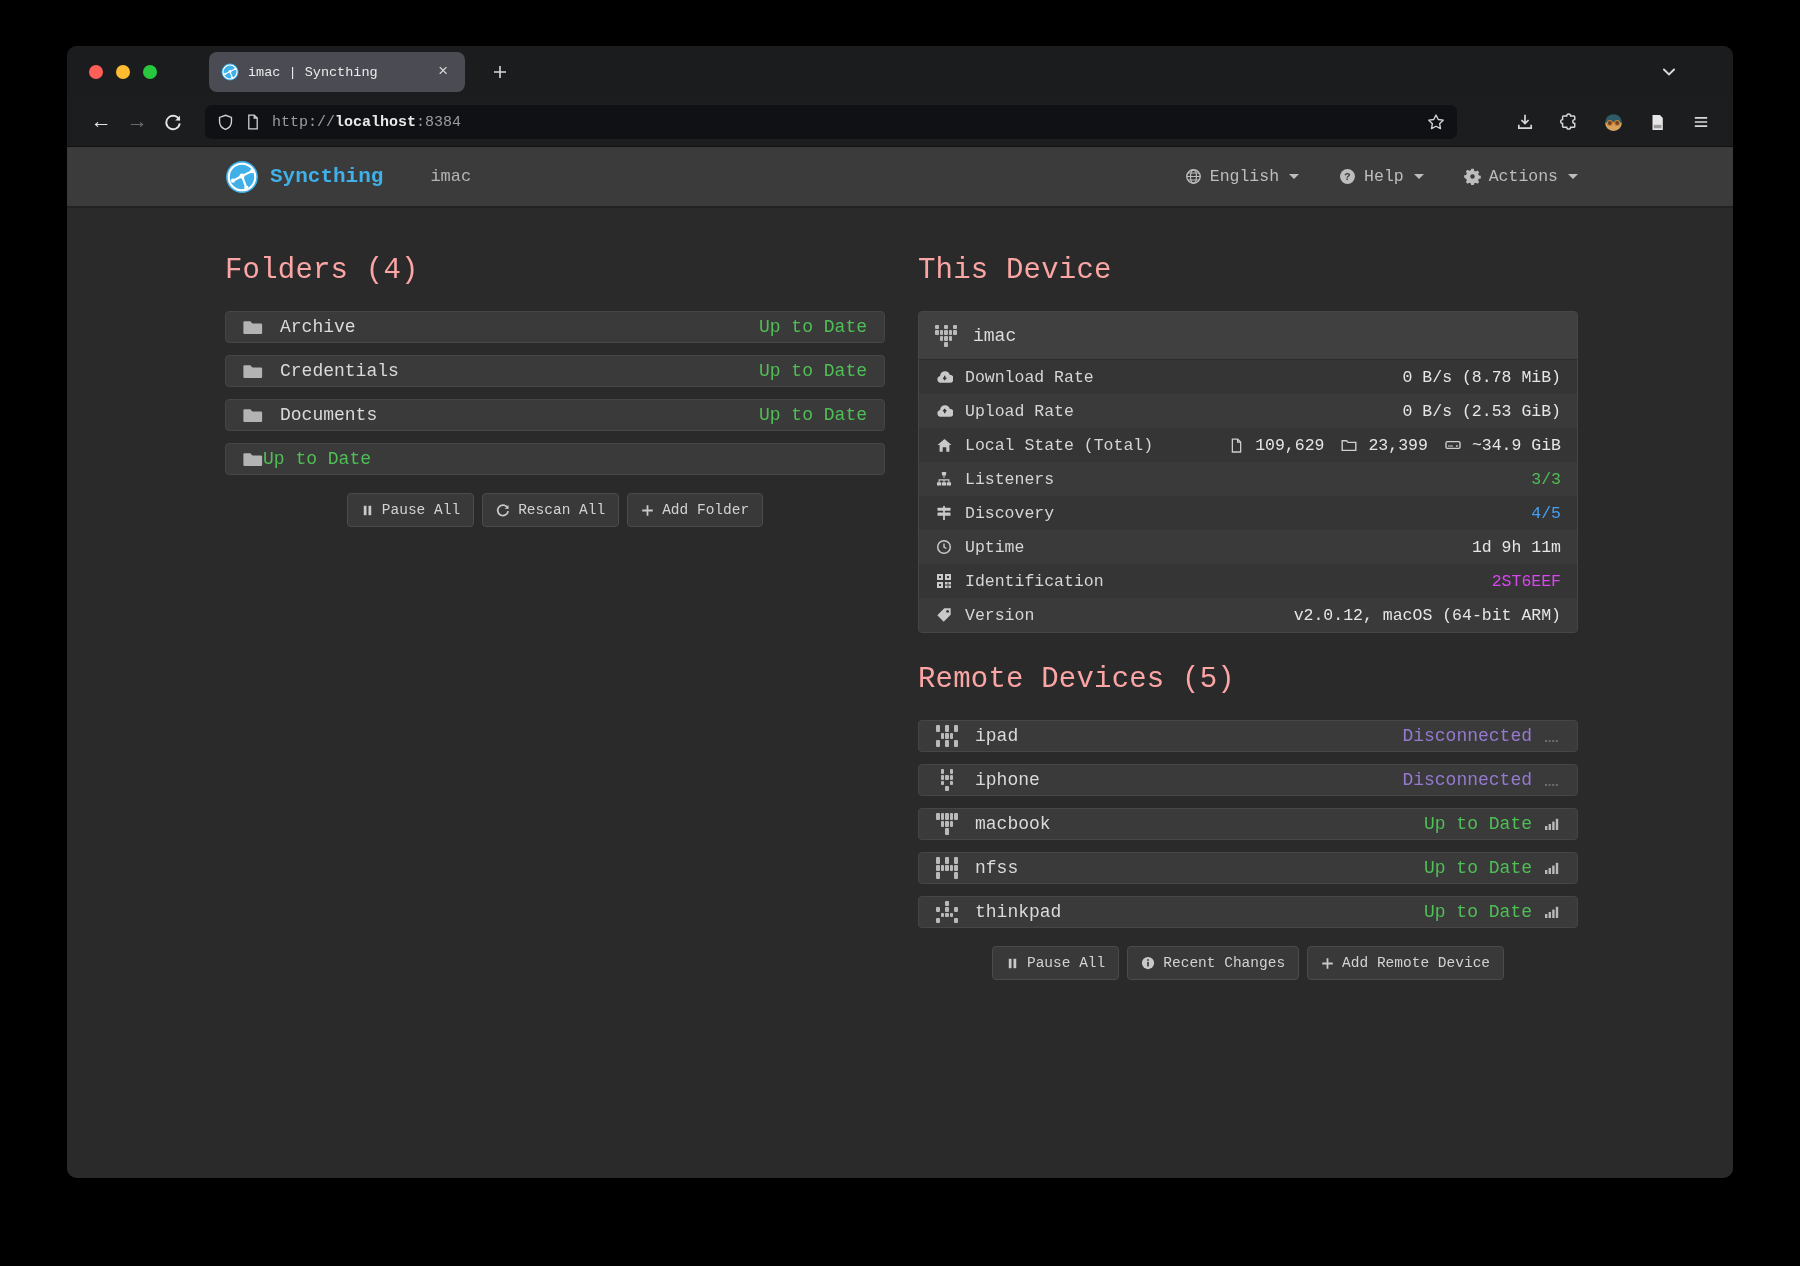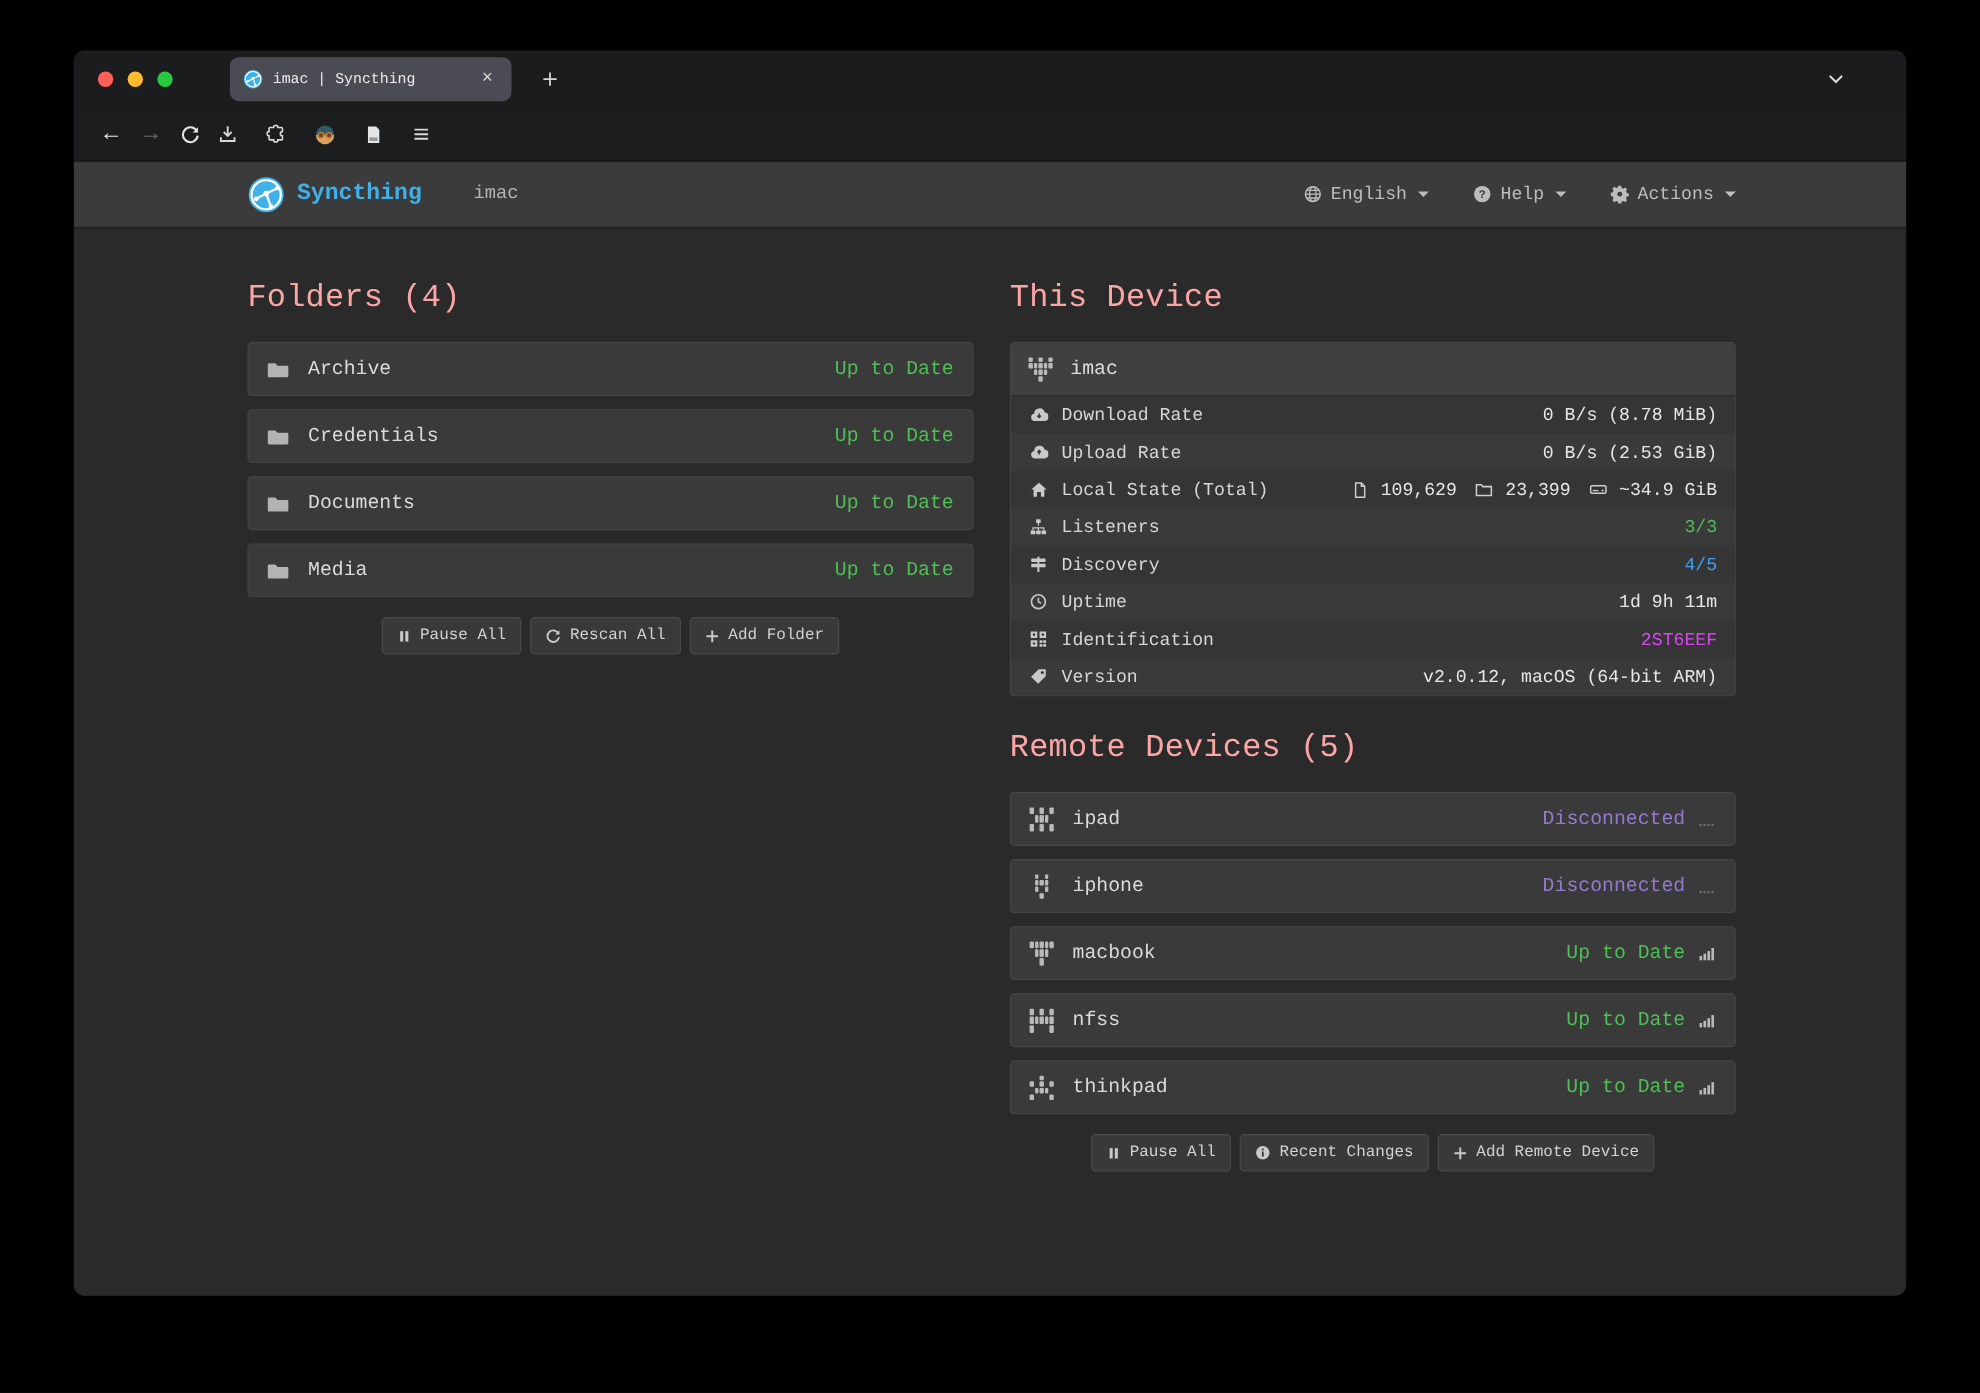--- a/index.html
+++ b/index.html
@@ -51,21 +51,21 @@
   .nav-device { margin-left:47px; color:#b4b4b4; font-size:17px; }
   .stmenus { margin-left:auto; display:flex; align-items:center; gap:40px; }
   .menu { display:flex; align-items:center; gap:8px; color:#bdbdbd; font-size:16.5px; }
   .caret { width:0; height:0; border-left:5px solid transparent; border-right:5px solid transparent;
     border-top:5px solid #bdbdbd; margin-left:2px; }
 
   .main { flex:1; display:flex; gap:33px; padding:46px 155px 0 158px; }
   .col { width:660px; flex:0 0 auto; }
   h2.sect { font-size:29px; font-weight:400; color:#fca5a5; letter-spacing:.2px; margin-bottom:24px; }
 
-  .rowcard { height:49px; background:#3a3a3b; border:1px solid #464647; border-radius:4px;
+  .rowcard { height:32px; background:#3a3a3b; border:1px solid #464647; border-radius:4px;
     display:flex; align-items:center; padding:0 17px; margin-bottom:12px; }
   .rowcard .ric { color:#b3b3b3; flex:0 0 auto; }
   .rowcard .rname { margin-left:17px; color:#dadada; font-size:18px; flex:1; }
   .status { font-size:18px; }
   .status.green { color:#4fbe55; }
   .status.purple { color:#9579cf; }
   .sigwrap { display:flex; align-items:center; gap:12px; }
   .sig { color:#b9b9b9; }
   .sig.off { color:#9a9a9a; }
 
@@ -136,20 +136,33 @@
 
   <div class="toolbar">
     <div class="navbtn">←</div>
     <div class="navbtn dim">→</div>
     <div class="navbtn">
       <svg width="18" height="18" viewBox="0 0 16 16">
         <path d="M13.7 6.4A6 6 0 1 0 14 9.2" fill="none" stroke="currentColor" stroke-width="1.7"></path>
         <path d="M14.2 2.4v4.3H9.9z" fill="currentColor"></path>
       </svg>
     </div>
+    <div class="urlbar">
+      <svg class="ic" width="17" height="17" viewBox="0 0 16 16">
+        <path d="M8 1.2l5.6 2v4.1c0 3.6-2.4 6-5.6 7.2-3.2-1.2-5.6-3.6-5.6-7.2V3.2z" fill="none" stroke="currentColor" stroke-width="1.3"></path>
+      </svg>
+      <svg class="ic" width="16" height="16" viewBox="0 0 16 16">
+        <path d="M3.8 1.2h5.4L12.2 4v10.8H3.8z" fill="none" stroke="currentColor" stroke-width="1.3"></path>
+        <path d="M9.2 1.2V4h3" fill="none" stroke="currentColor" stroke-width="1.3"></path>
+      </svg>
+      <span class="url-text"><span>http://</span><b>localhost</b><span>:8384</span></span>
+      <svg class="star" width="18" height="18" viewBox="0 0 16 16">
+        <path d="M8 1.8l2 4 4.4.6-3.2 3.1.8 4.4L8 11.8l-4 2.1.8-4.4L1.6 6.4 6 5.8z" fill="none" stroke="currentColor" stroke-width="1.2" stroke-linejoin="round"></path>
+      </svg>
+    </div>
     <div class="toolicons">
       <div class="tbtn">
         <svg width="18" height="18" viewBox="0 0 16 16">
           <path d="M8 1.6v7.6M4.8 6.2L8 9.4l3.2-3.2" fill="none" stroke="currentColor" stroke-width="1.5"></path>
           <path d="M2.5 10.4v3.1h11v-3.1" fill="none" stroke="currentColor" stroke-width="1.5"></path>
         </svg>
       </div>
       <div class="tbtn">
         <svg width="18" height="18" viewBox="0 0 16 16">
           <path d="M6 2.6a1.7 1.7 0 0 1 3.4 0h3a.7.7 0 0 1 .7.7v2.6a1.7 1.7 0 0 0 0 3.4v2.6a.7.7 0 0 1-.7.7h-3a1.7 1.7 0 0 1-3.4 0H3a.7.7 0 0 1-.7-.7V9.3a1.7 1.7 0 0 1 0-3.4V3.3A.7.7 0 0 1 3 2.6z" fill="none" stroke="currentColor" stroke-width="1.3"></path>
@@ -246,21 +259,20 @@
           <svg class="ric" width="20" height="20" viewBox="0 0 16 16">
             <path d="M1.3 3.4h4.6l1.6 1.8h6.8c.55 0 1 .45 1 1v6.4c0 .55-.45 1-1 1H1.3c-.55 0-1-.45-1-1V4.4c0-.55.45-1 1-1z" fill="currentColor"></path>
           </svg>
           <span class="rname">Documents</span>
           <span class="status green">Up to Date</span>
         </div>
         <div class="rowcard">
           <svg class="ric" width="20" height="20" viewBox="0 0 16 16">
             <path d="M1.3 3.4h4.6l1.6 1.8h6.8c.55 0 1 .45 1 1v6.4c0 .55-.45 1-1 1H1.3c-.55 0-1-.45-1-1V4.4c0-.55.45-1 1-1z" fill="currentColor"></path>
           </svg>
-          <span class="rname">Media</span>
           <span class="status green">Up to Date</span>
         </div>
 
         <div class="btnrow">
           <div class="btn">
             <svg class="bic" width="13" height="13" viewBox="0 0 16 16">
               <rect x="3.4" y="2.2" width="3.4" height="11.6" fill="currentColor"></rect>
                 <rect x="9.2" y="2.2" width="3.4" height="11.6" fill="currentColor"></rect>
             </svg>
             <span>Pause All</span>

